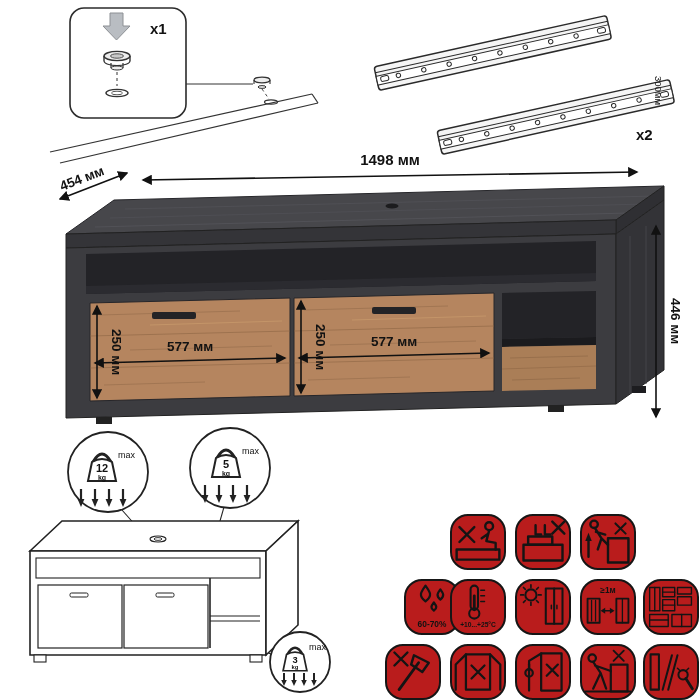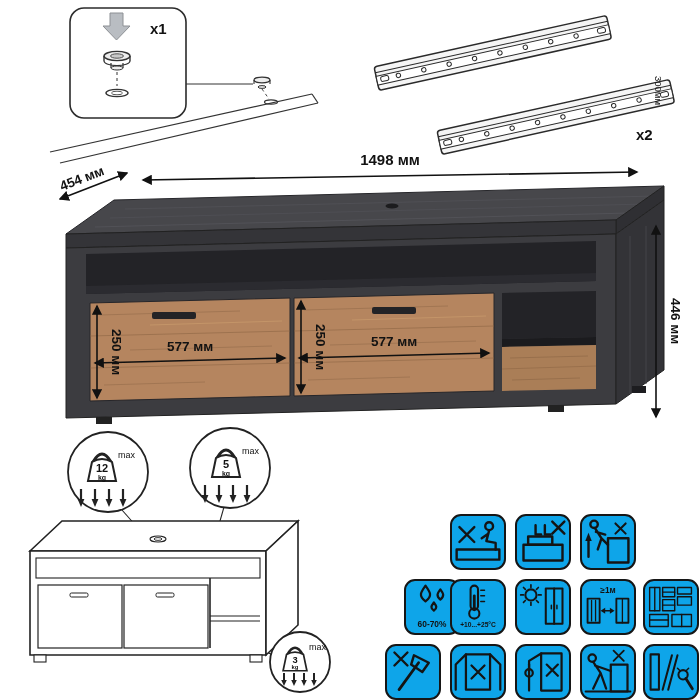--- a/index.html
+++ b/index.html
@@ -8,21 +8,21 @@
   .sheet { position:absolute; left:0; top:0; width:635px; height:700px; background:#fff; }
   svg text { fill:#121212; font-family:"Liberation Sans", sans-serif; }
   .dim    { font-size:13.5px; font-weight:bold; }
   .dim-lg { font-size:15px;  font-weight:bold; }
   .qty    { font-size:15px;  font-weight:bold; }
   .tiny   { font-size:9.5px; }
   .bell-val { font-size:11px; font-weight:bold; }
   .bell-unit{ font-size:7px;  font-weight:bold; }
   .bell-max { font-size:9px; }
   .icon-box { position:absolute; width:56px; height:56px; border:2.5px solid #161616;
-              border-radius:11px; background:#0ea5e9; }
+              border-radius:18px; background:#b91c1c; }
   .icon-box svg { width:100%; height:100%; display:block; }
   .icon-text    { font-size:9px;  font-weight:bold; }
   .icon-text-sm { font-size:7.2px; font-weight:bold; }
 </style>
 </head>
 <body>
 
 <div class="sheet">
 
 <svg width="700" height="700" viewBox="0 0 700 700" style="position:absolute;left:0;top:0">

